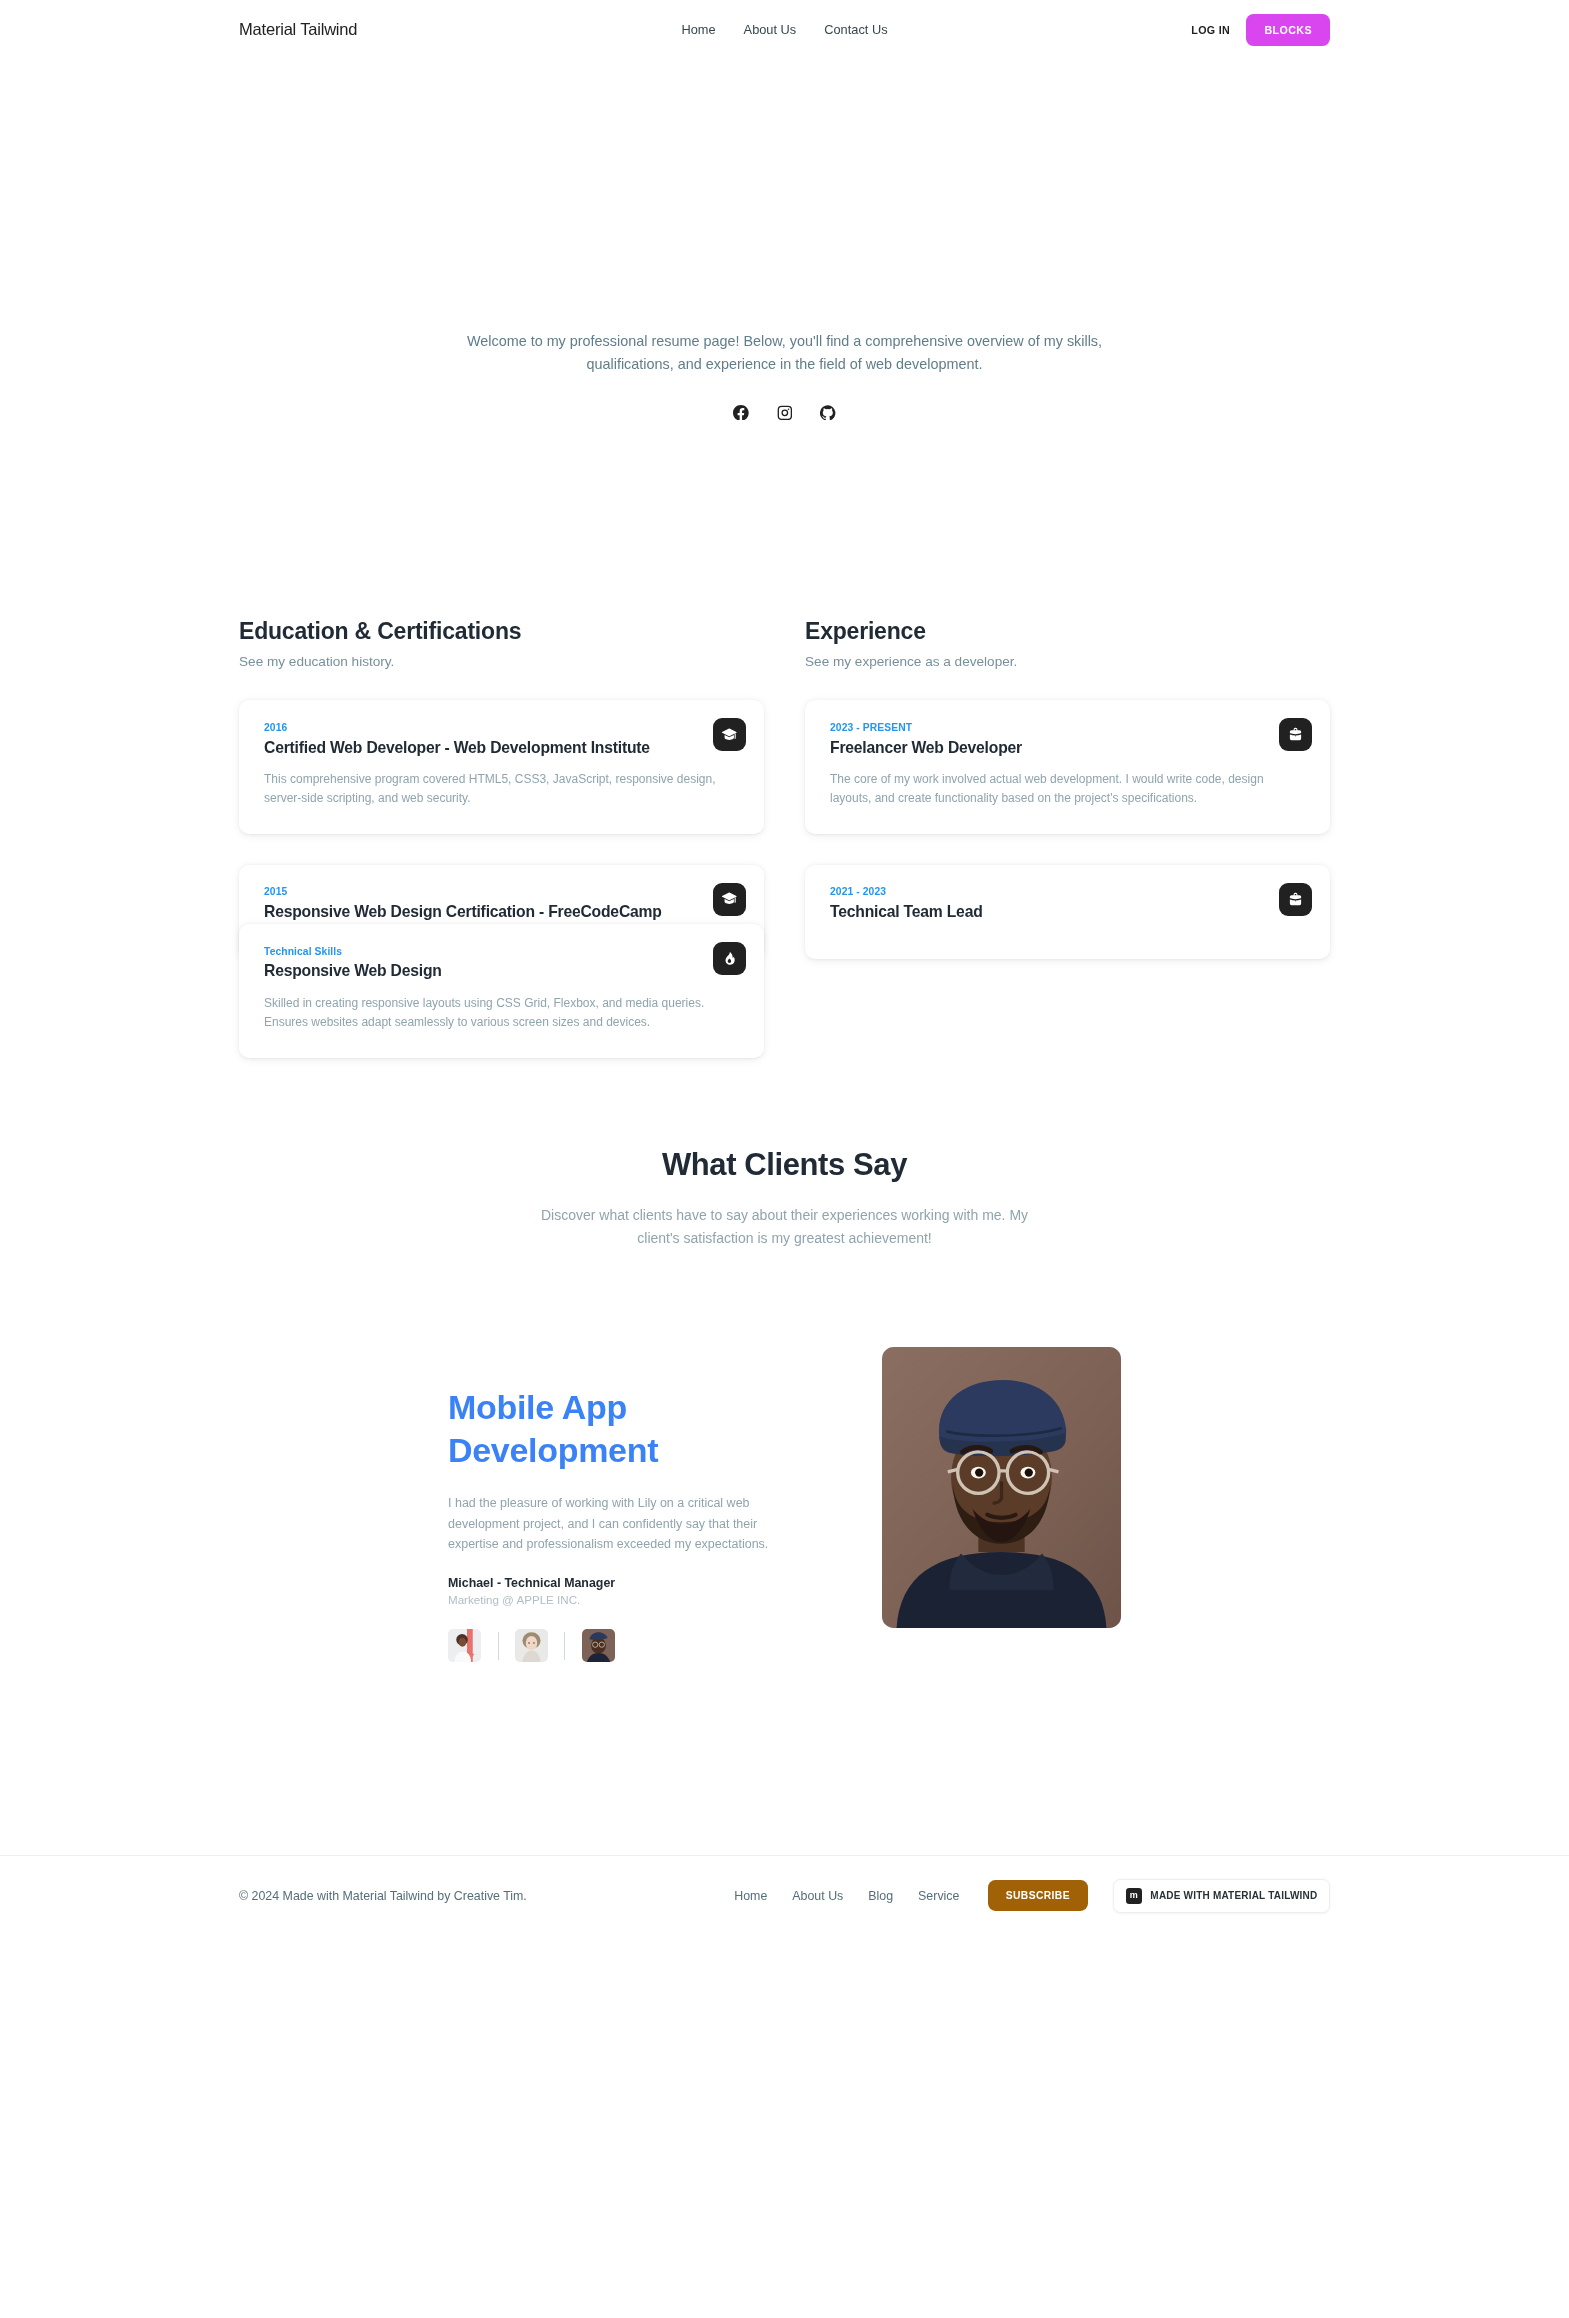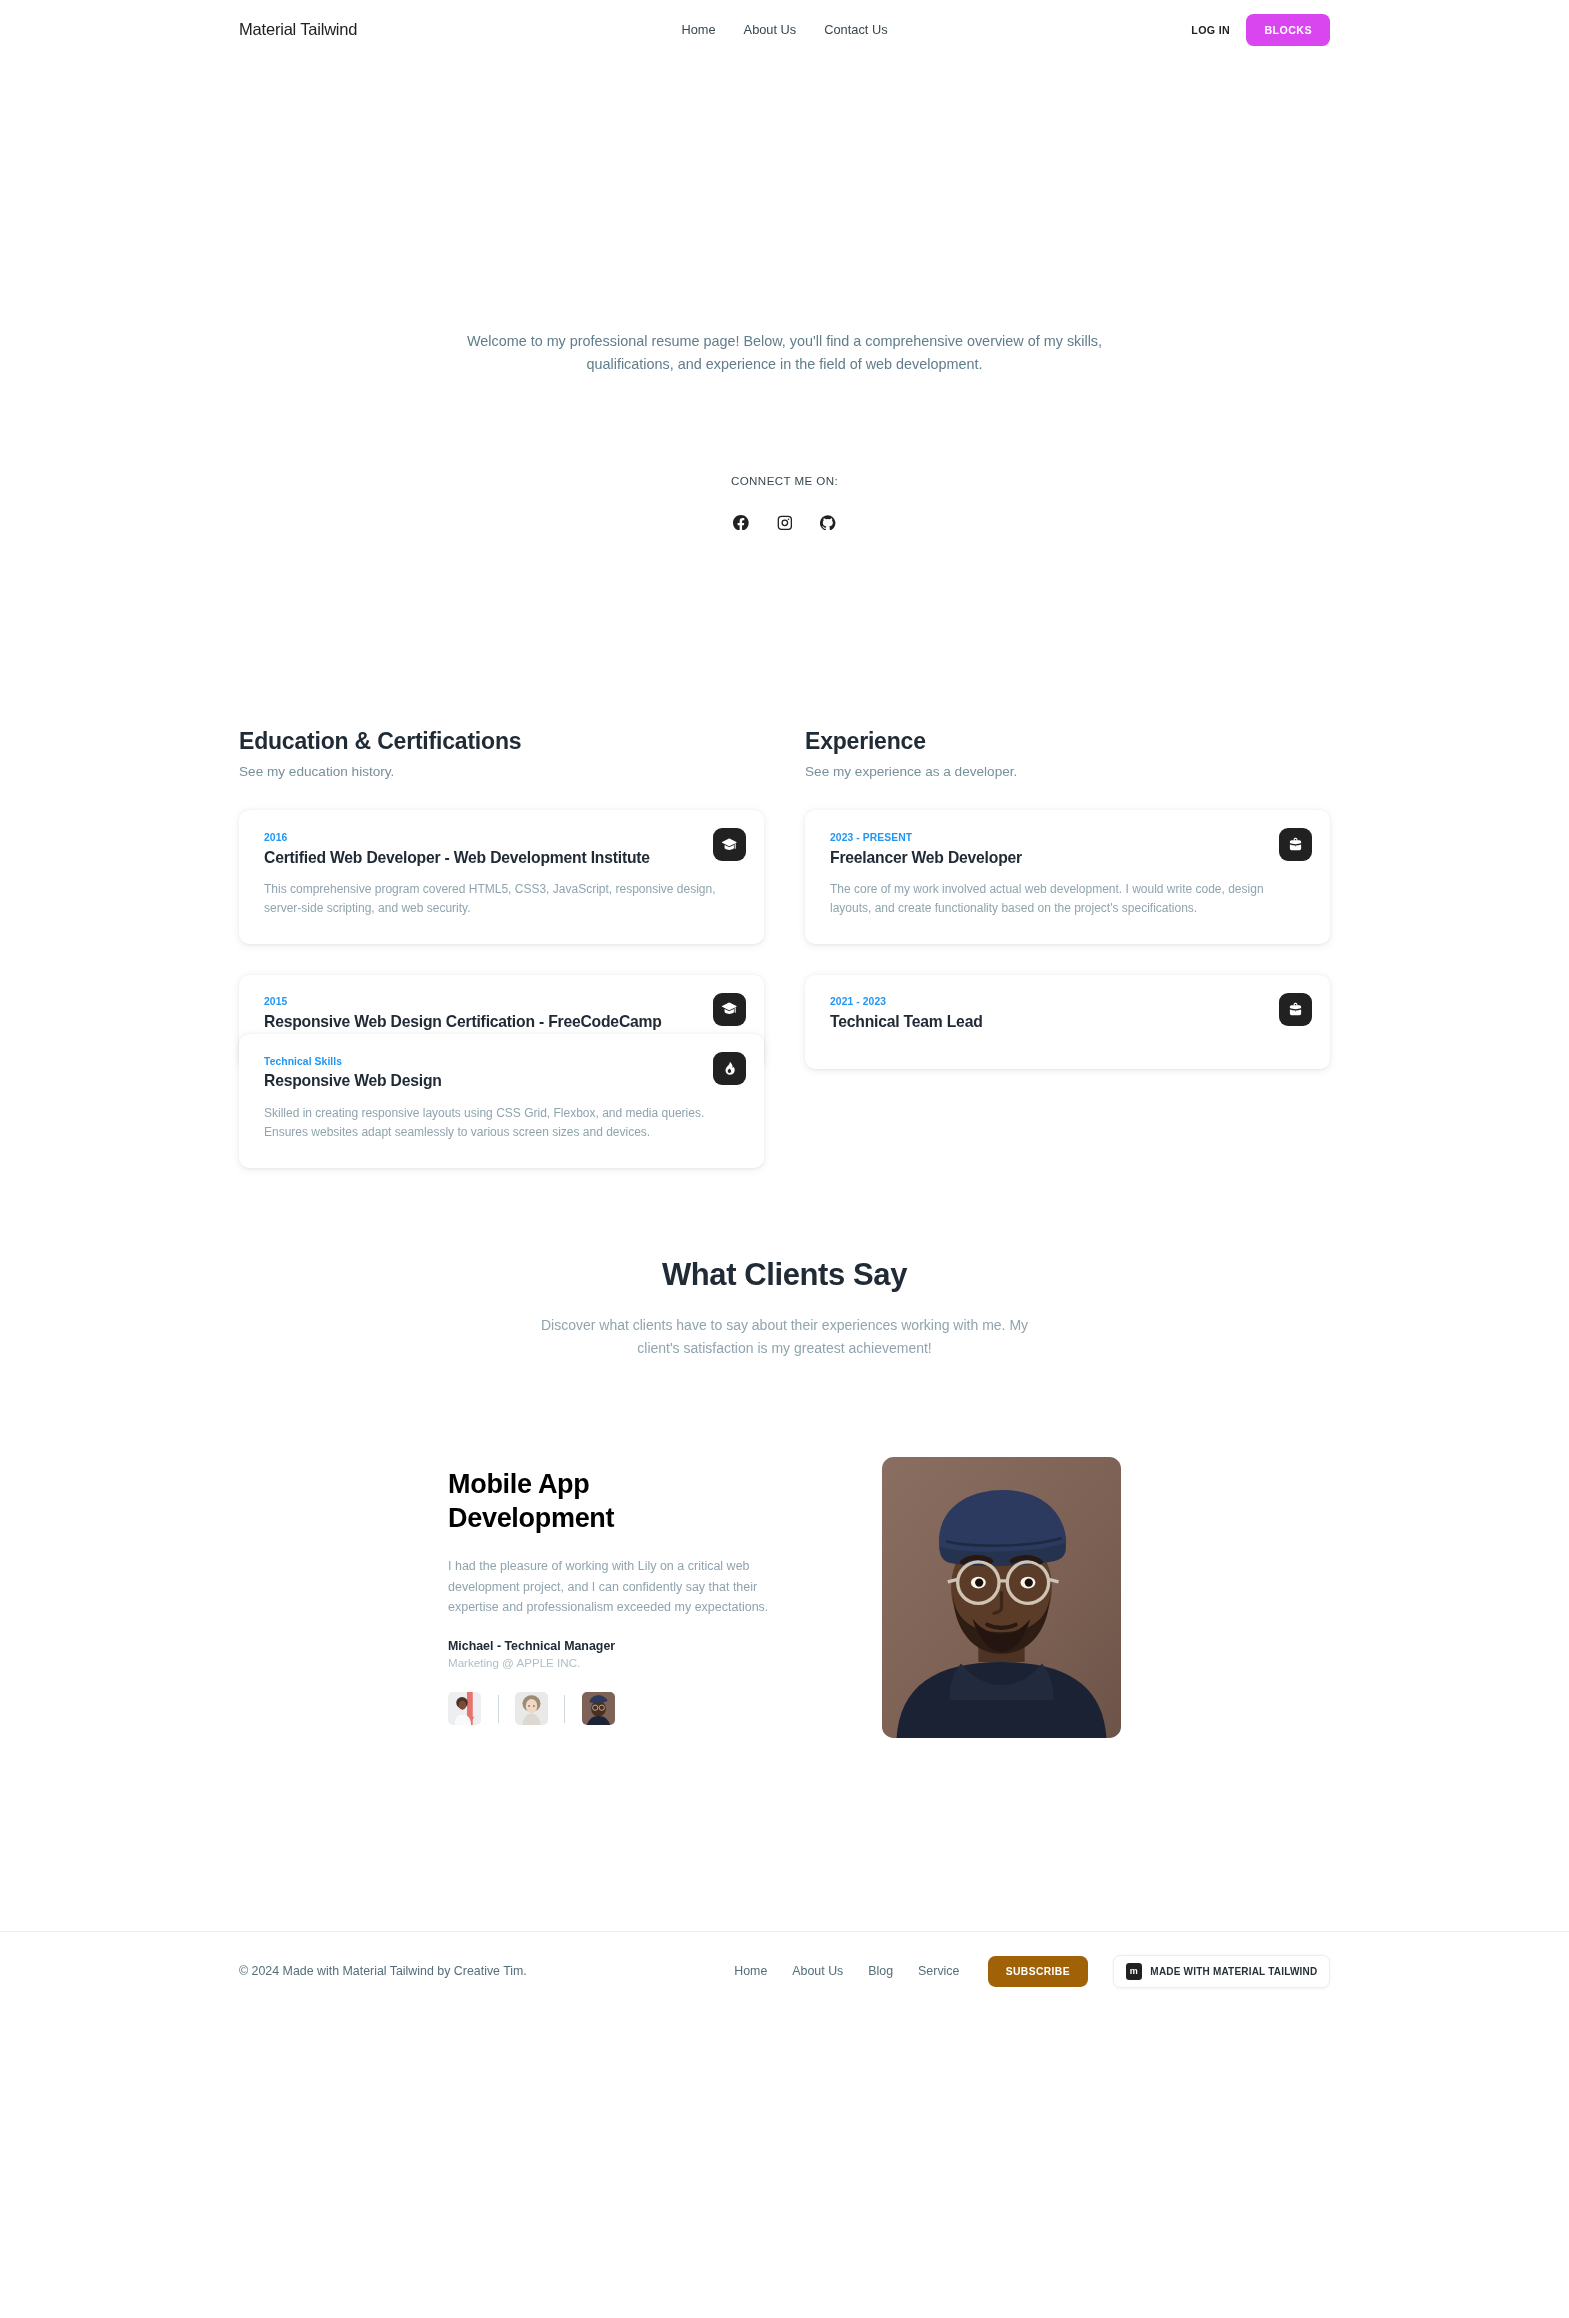--- a/index.html
+++ b/index.html
@@ -190,26 +190,27 @@
   
   .testimonial {
     margin-top: 97px;
     display: flex;
     justify-content: center;
     gap: 112px;
     align-items: flex-start;
   }
   .testi-left { width: 322px; padding-top: 10px; }
   .testi-title {
-    font-size: 27px;
+    font-size: 34px;
     font-weight: 700;
     line-height: 1.28;
-    color: #000000;
+    color: #3b82f6;
     letter-spacing: -0.3px;
     max-width: 215px;
+    margin-top: 29px;
   }
   .testi-quote {
     margin-top: 20.6px;
     font-size: 12.5px;
     line-height: 1.62;
     color: #90a4ae;
     max-width: 322px;
   }
   .testi-name {
     margin-top: 22px;
@@ -329,21 +330,20 @@
     <a class="nav-link">Contact Us</a>
   </nav>
   <div class="nav-right">
     <a class="nav-login">LOG IN</a>
     <button class="btn-dark">BLOCKS</button>
   </div>
 </div>
 
 <section class="hero">
   <p class="hero-sub">Welcome to my professional resume page! Below, you'll find a comprehensive overview of my skills, qualifications, and experience in the field of web development.</p>
-  <div class="connect-label">CONNECT ME ON:</div>
   <div class="social-row">
     <a title="facebook">
       <svg width="15.7" height="15.7" viewBox="0 0 24 24" fill="currentColor">
           <path d="M24 12.07C24 5.4 18.63 0 12 0S0 5.4 0 12.07C0 18.1 4.39 23.1 10.13 24v-8.44H7.08v-3.49h3.05V9.41c0-3.02 1.79-4.69 4.53-4.69 1.31 0 2.68.24 2.68.24v2.97h-1.51c-1.49 0-1.96.93-1.96 1.89v2.25h3.33l-.53 3.49h-2.8V24C19.61 23.1 24 18.1 24 12.07z"></path>
         </svg>
     </a>
     <a title="instagram">
       <svg width="15.7" height="15.7" viewBox="0 0 24 24" fill="none" stroke="currentColor" stroke-width="2">
           <rect x="2" y="2" width="20" height="20" rx="5"></rect>
           <circle cx="12" cy="12" r="4.2"></circle>

